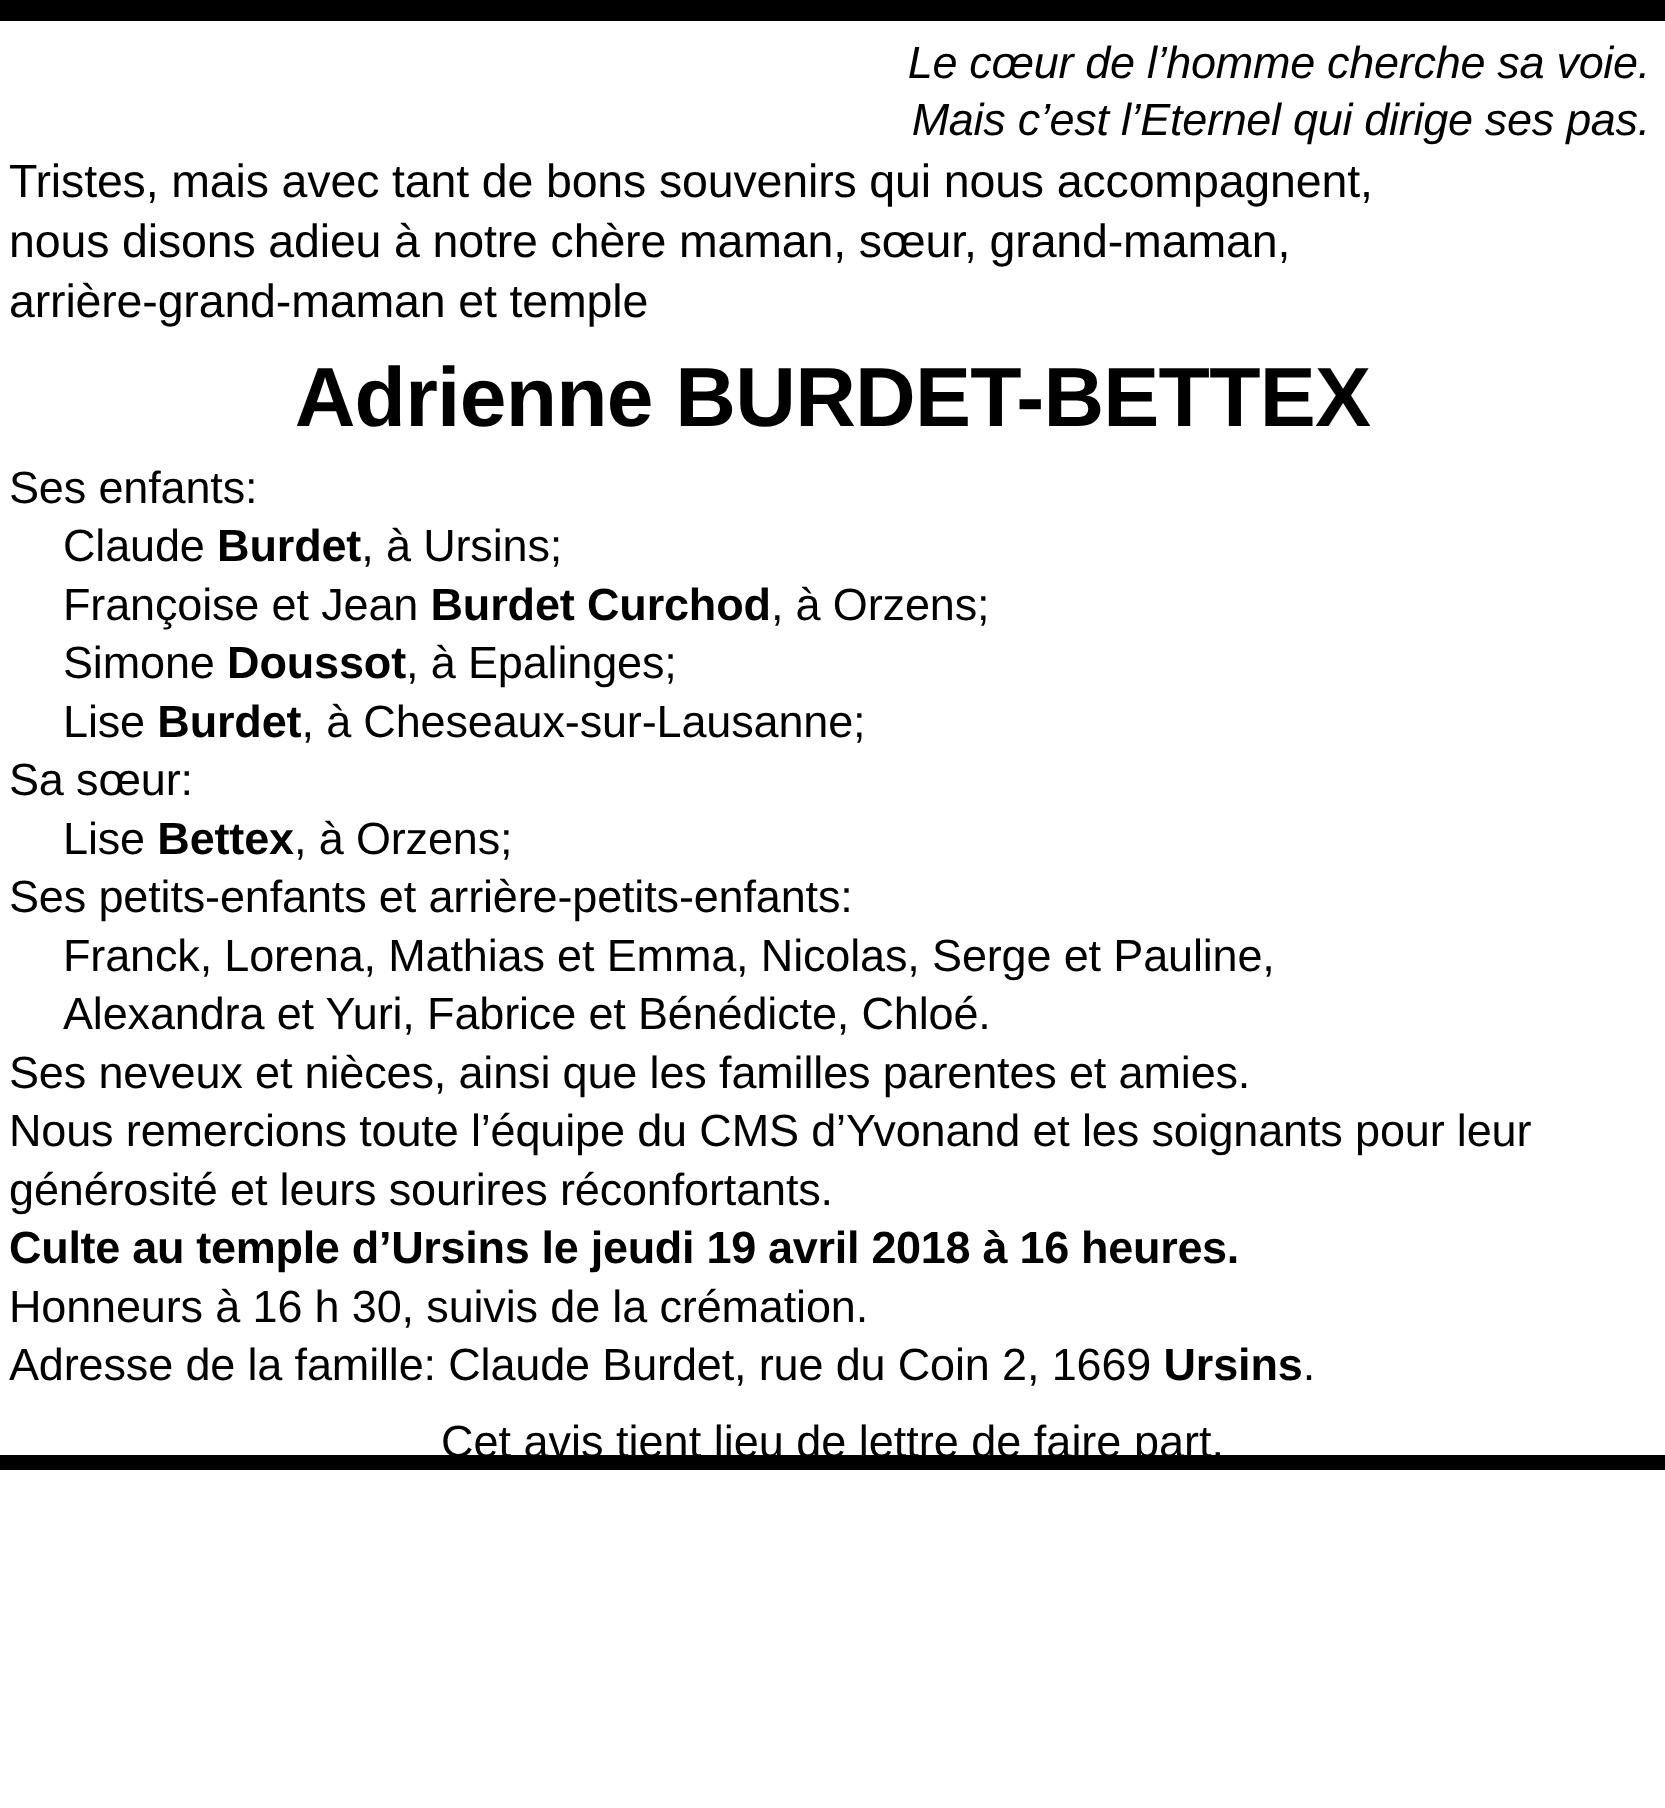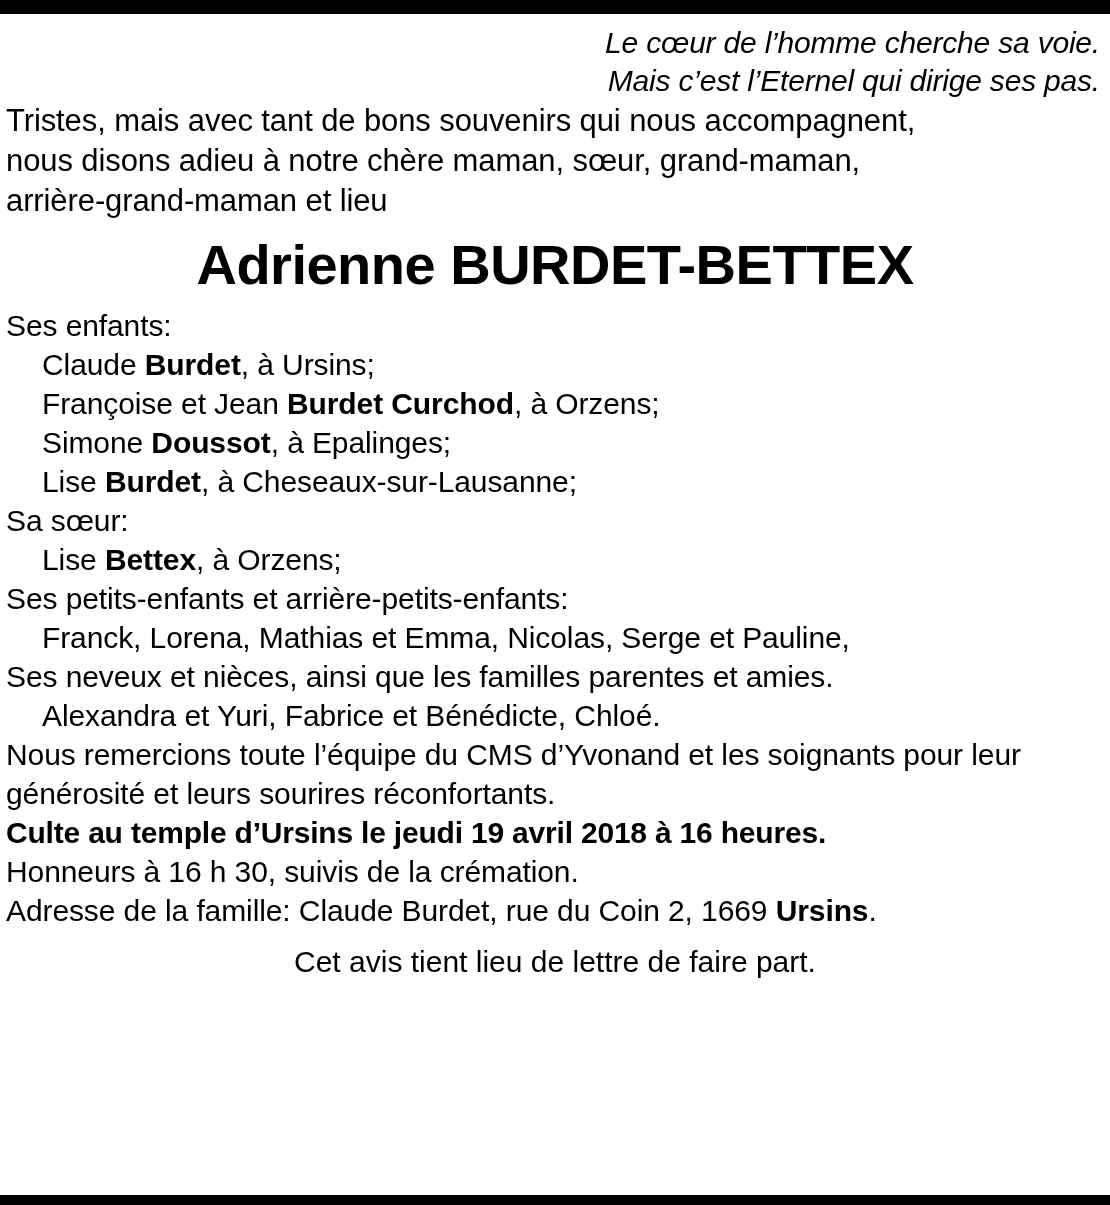--- a/index.html
+++ b/index.html
@@ -6,21 +6,21 @@
     margin: 0;
     padding: 0;
     background: #ffffff;
   }
   body {
     font-family: "Liberation Sans", sans-serif;
     color: #000000;
   }
   .notice {
     width: 1110px;
-    height: 1205px;
+    height: 980px;
     box-sizing: border-box;
     background: #ffffff;
     position: relative;
     overflow: hidden;
   }
   .rule-top {
     height: 14px;
     background: #000000;
     width: 100%;
   }
@@ -109,21 +109,21 @@
   <div class="content">
 
     <div class="epigraph">
       <div>Le cœur de l’homme cherche sa voie.</div>
       <div>Mais c’est l’Eternel qui dirige ses pas.</div>
     </div>
 
     <div class="intro">
       <span>Tristes, mais avec tant de bons souvenirs qui nous accompagnent,</span>
       <span>nous disons adieu à notre chère maman, sœur, grand-maman,</span>
-      <span class="last">arrière-grand-maman et lieu</span>
+      <span class="last">arrière-grand-maman et temple</span>
     </div>
 
     <div class="deceased-name">Adrienne BURDET-BETTEX</div>
 
     <div class="body-text">
 
 
       <span class="line">Ses enfants:</span>
 
       <span class="line indent"><span>Claude </span><span class="bold">Burdet</span><span>, à Ursins;</span></span>
@@ -134,23 +134,23 @@
 
       <span class="line indent"><span>Lise </span><span class="bold">Burdet</span><span>, à Cheseaux-sur-Lausanne;</span></span>
 
       <span class="line">Sa sœur:</span>
 
       <span class="line indent"><span>Lise </span><span class="bold">Bettex</span><span>, à Orzens;</span></span>
 
       <span class="line">Ses petits-enfants et arrière-petits-enfants:</span>
 
       <span class="line indent">Franck, Lorena, Mathias et Emma, Nicolas, Serge et Pauline,</span>
+      <span class="line indent">Alexandra et Yuri, Fabrice et Bénédicte, Chloé.</span>
+
       <span class="line">Ses neveux et nièces, ainsi que les familles parentes et amies.</span>
-
-      <span class="line indent">Alexandra et Yuri, Fabrice et Bénédicte, Chloé.</span>
 
       <span class="line">Nous remercions toute l’équipe du CMS d’Yvonand et les soignants pour leur</span>
       <span class="line">générosité et leurs sourires réconfortants.</span>
 
       <span class="service-line">Culte au temple d’Ursins le jeudi 19 avril 2018 à 16 heures.</span>
 
       <span class="line">Honneurs à 16 h 30, suivis de la crémation.</span>
 
       <span class="line"><span>Adresse de la famille: Claude Burdet, rue du Coin 2, 1669 </span><span class="bold">Ursins</span><span>.</span></span>
 

